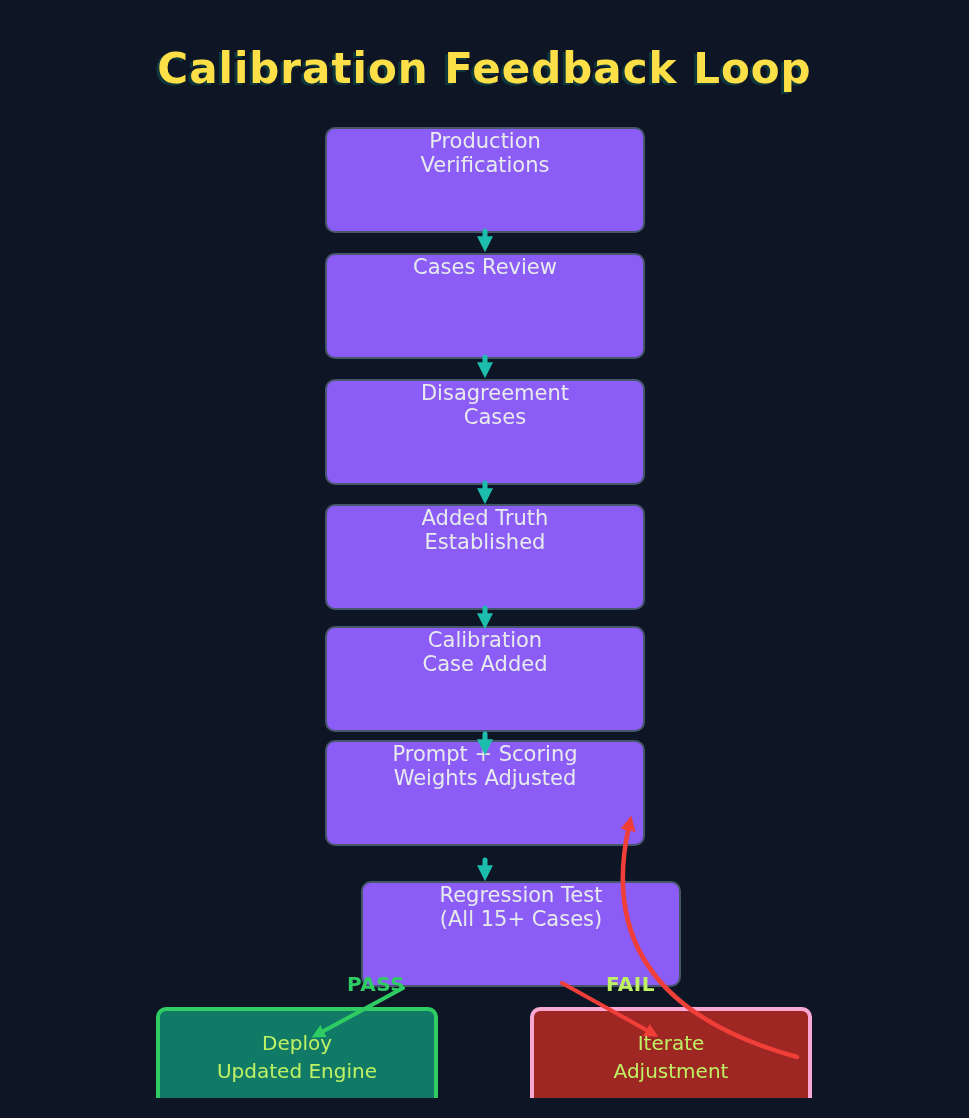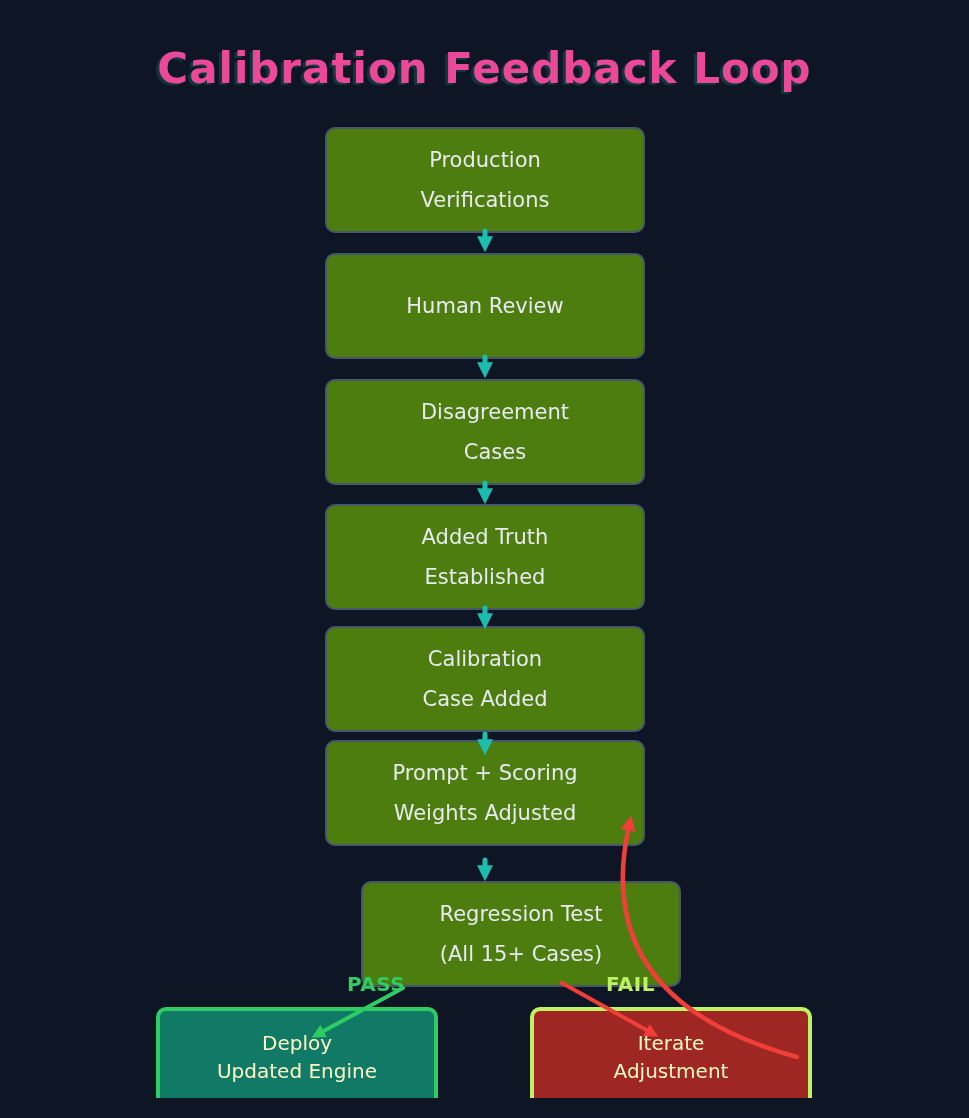--- a/index.html
+++ b/index.html
@@ -17,39 +17,38 @@
   .title {
     position: absolute;
     left: 0;
     right: 0;
     top: 44px;
     margin: 0;
     text-align: center;
     font-size: 42px;
     font-weight: bold;
     letter-spacing: 1px;
-    color: #ec4899;
+    color: #fde047;
     text-shadow: -3px 2px 0 rgba(16, 96, 87, 0.45);
   }
   .node {
     position: absolute;
     left: 325px;
     width: 320px;
     height: 106px;
     box-sizing: border-box;
-    background: #4d7c0f;
+    background: #8b5cf6;
     border: 2.5px solid #46566b;
     border-radius: 10px;
     display: flex;
-    align-items: center;
     justify-content: center;
     text-align: center;
     color: #e8ebee;
     font-size: 21px;
-    line-height: 40px;
+    line-height: 24px;
     white-space: pre-line;
   }
   .n0 { top: 127px; }
   .n1 { top: 253px; }
   .n2 { top: 379px; padding-left: 20px; }
   .n3 { top: 504px; }
   .n4 { top: 626px; }
   .n5 { top: 740px; }
   .n6 { top: 881px; margin-left: 36px; }
   .leaf-clip {
@@ -66,30 +65,30 @@
     width: 282px;
     height: 112px;
     border-radius: 10px;
     display: flex;
     align-items: center;
     justify-content: center;
     text-align: center;
     font-size: 20px;
     line-height: 28px;
     white-space: pre-line;
-    color: #fef9c3;
+    color: #bef264;
     padding-bottom: 12px;
   }
   .leaf.pass-leaf {
     background: #117a67;
     border: 4px solid #2ecc63;
   }
   .leaf.fail-leaf {
     background: #9e2623;
-    border: 4px solid #bef264;
+    border: 4px solid #f9a8d4;
   }
   .overlay {
     position: absolute;
     left: 0;
     top: 0;
     pointer-events: none;
     z-index: 5;
   }
   .edge-label {
     position: absolute;
@@ -107,21 +106,21 @@
 
 <div>
 
   <h1 class="title">Calibration Feedback Loop</h1>
 
   <div class="node n0">
     <span>Production
 Verifications</span>
   </div>
   <div class="node n1">
-    <span>Human Review</span>
+    <span>Cases Review</span>
   </div>
   <div class="node n2">
     <span>Disagreement
 Cases</span>
   </div>
   <div class="node n3">
     <span>Added Truth
 Established</span>
   </div>
   <div class="node n4">

